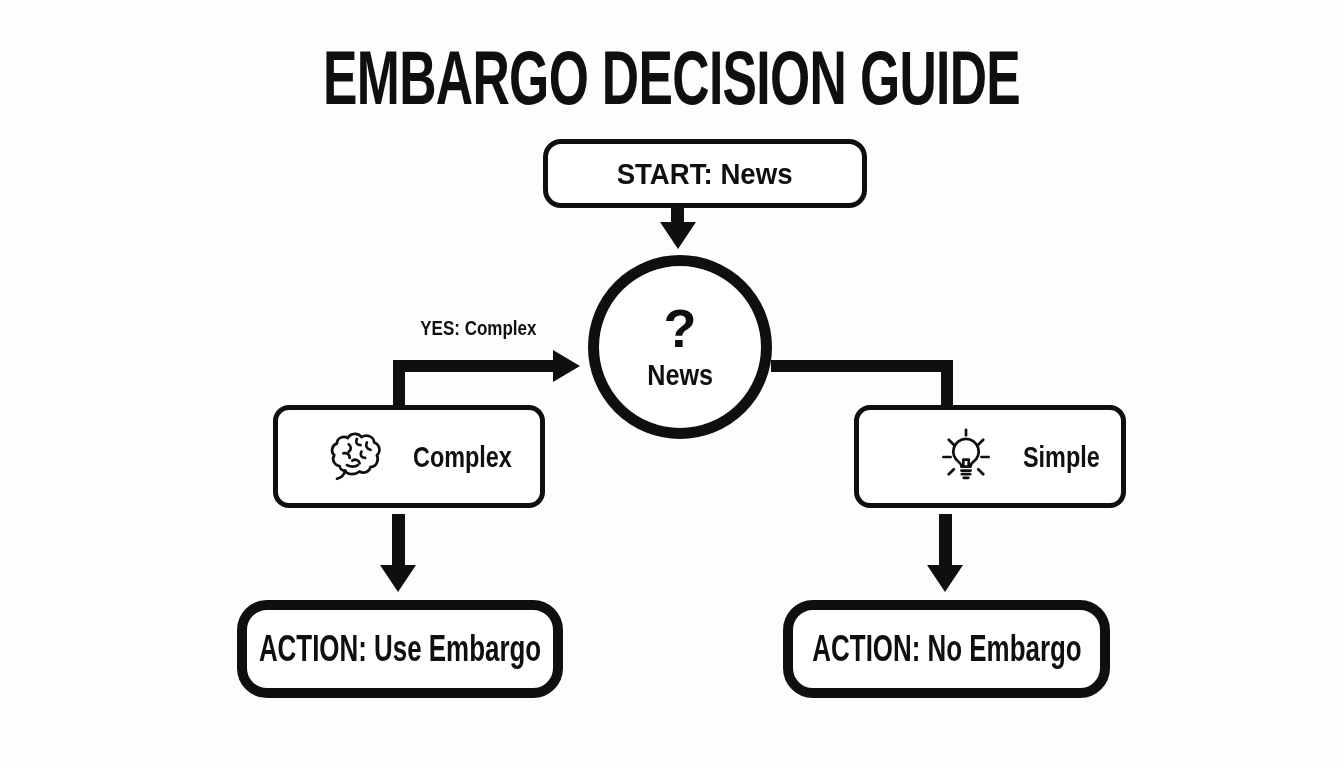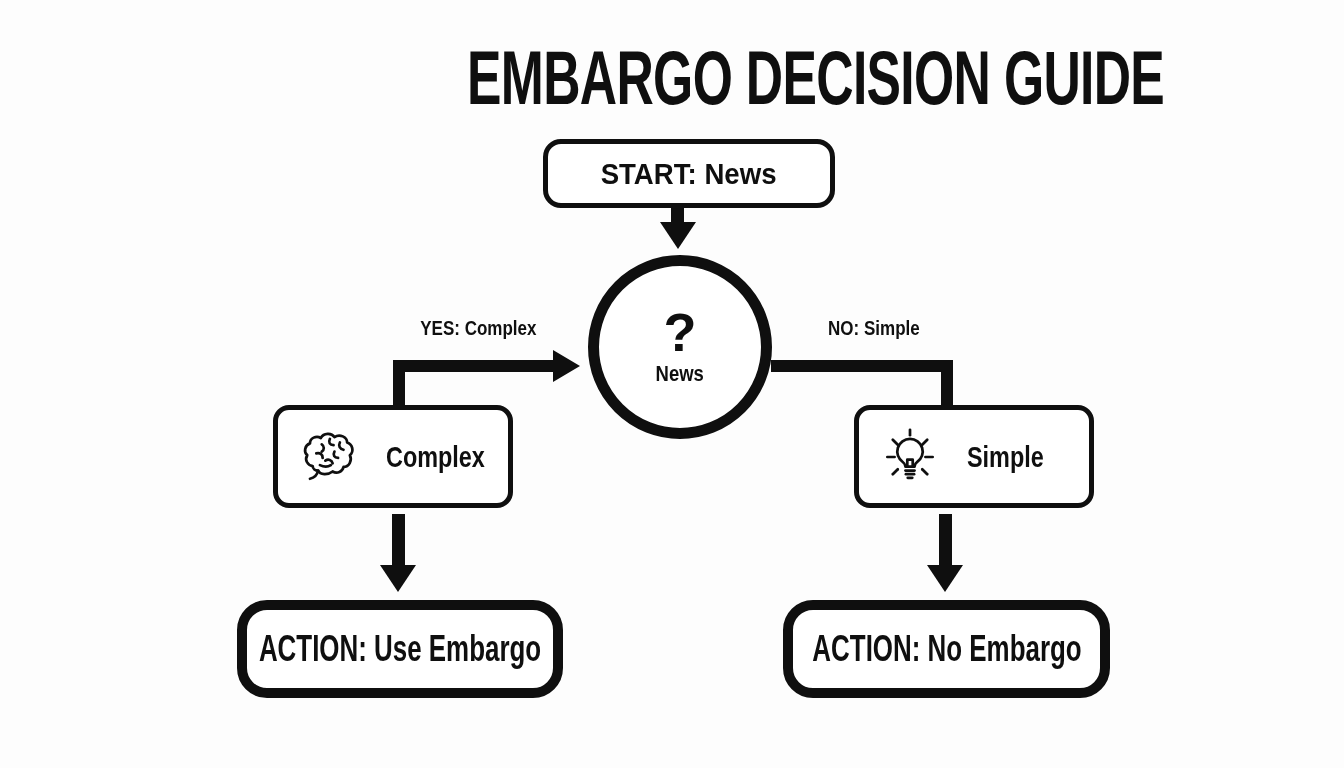--- a/index.html
+++ b/index.html
@@ -15,41 +15,41 @@
   
   .sq68 { display:inline-block; transform: scaleX(0.68); transform-origin: center; letter-spacing: -1px; }
   .sq72 { display:inline-block; transform: scaleX(0.72); transform-origin: center; }
   .sq78c{ display:inline-block; transform: scaleX(0.78); transform-origin: left center; }
   .sq84 { display:inline-block; transform: scaleX(0.84); transform-origin: center; }
   .sq85 { display:inline-block; transform: scaleX(0.85); transform-origin: center; }
   .sq92 { display:inline-block; transform: scaleX(0.92); transform-origin: center; }
 
   .title {
     position: absolute; left: 16px; right: 16px; top: 40px;
-    margin: 0; text-align: right;
+    margin: 0; text-align: center;
     font-size: 76px; font-weight: bold; line-height: 1;
     white-space: nowrap;
   }
 
   .node {
     position: absolute; box-sizing: border-box; background: #ffffff;
     display: flex; align-items: center; justify-content: center;
     font-weight: bold; white-space: nowrap;
   }
   .start-node {
-    left: 543px; top: 139px; width: 292px; height: 69px;
+    left: 543px; top: 139px; width: 324px; height: 69px;
     border: 5px solid #0f0f0f; border-radius: 18px; font-size: 30px;
   }
   .decision-node {
     left: 588px; top: 255px; width: 184px; height: 184px;
     border: 11px solid #0f0f0f; border-radius: 50%;
     flex-direction: column; text-align: center; justify-content: center;
   }
   .qmark { font-size: 54px; line-height: 0.95; font-weight: bold; margin-bottom: 4px; }
-  .dline { font-size: 22px; line-height: 1.12; font-weight: bold; }
+  .dline { font-size: 30px; line-height: 1.12; font-weight: bold; }
 
   .branch-label {
     position: absolute; top: 317px; width: 200px; text-align: center;
     font-size: 20px; font-weight: bold; white-space: nowrap;
   }
   .yes-label { left: 378px; }
   .no-label  { left: 774px; }
 
   .bar { position: absolute; background: #0f0f0f; }
   .yes-riser { left: 393px; top: 360px; width: 12px; height: 46px; }
@@ -62,23 +62,23 @@
 
   .tri { position: absolute; width: 0; height: 0; }
   .tri-right { border-top: 16px solid transparent; border-bottom: 16px solid transparent; border-left: 27px solid #0f0f0f; }
   .yes-head { left: 553px; top: 350px; }
   .tri-down { border-left: 18px solid transparent; border-right: 18px solid transparent; border-top: 27px solid #0f0f0f; }
   .a1-head { left: 660px; top: 222px; }
   .dl-head { left: 380px; top: 565px; }
   .dr-head { left: 927px; top: 565px; }
 
   .choice-box {
-    left: 273px; top: 405px; width: 240px; height: 103px;
+    left: 273px; top: 405px; width: 272px; height: 103px;
     border: 5px solid #0f0f0f; border-radius: 16px;
-    justify-content: flex-start; padding-left: 22px; font-size: 30px;
+    justify-content: flex-end; padding-left: 22px; font-size: 30px;
   }
   .simple-box { left: 830px; margin-left: 24px; }
   .choice-box .icon { width: 58px; height: 58px; margin-right: 28px; flex: 0 0 auto; }
 
   .action-box {
     top: 600px; height: 98px;
     border: 10px solid #0f0f0f; border-radius: 30px; font-size: 36px;
   }
   .action-left  { left: 237px; width: 326px; }
   .action-right { left: 783px; width: 327px; }
@@ -102,21 +102,20 @@
   <div class="node decision-node">
     <div class="qmark">?</div>
     <div class="dline"><span class="sq84">News</span></div>
   </div>
 
   <div class="branch-label yes-label"><span class="sq85">YES: Complex</span></div>
   <div class="bar yes-riser"></div>
   <div class="bar yes-hline"></div>
   <div class="tri tri-right yes-head"></div>
 
-  <div class="branch-label no-label"><span class="sq85">NO: Simple</span></div>
   <div class="bar no-hline"></div>
   <div class="bar no-drop"></div>
 
   <div class="node choice-box">
     <svg class="icon" viewBox="0 0 64 64" fill="none" stroke="#0f0f0f" stroke-width="3" stroke-linecap="round" stroke-linejoin="round">
       <path d="M14 42 C8 41 5 35 8 30 C4 27 5 19 11 17 C11 11 18 8 23 11 C26 5 35 5 38 10 C44 6 52 10 52 16 C58 18 60 26 55 30 C58 36 54 43 48 43 C47 48 41 51 36 48 C31 52 22 52 20 47 C17 47 14 45 14 42 Z"></path>
       <path d="M20 47 C19 52 16 55 11 56"></path>
       <path d="M24 18 C27 20 27 24 24 26"></path>
       <path d="M33 12 C31 16 33 19 37 19"></path>
       <path d="M44 16 C42 20 44 23 48 24"></path>

